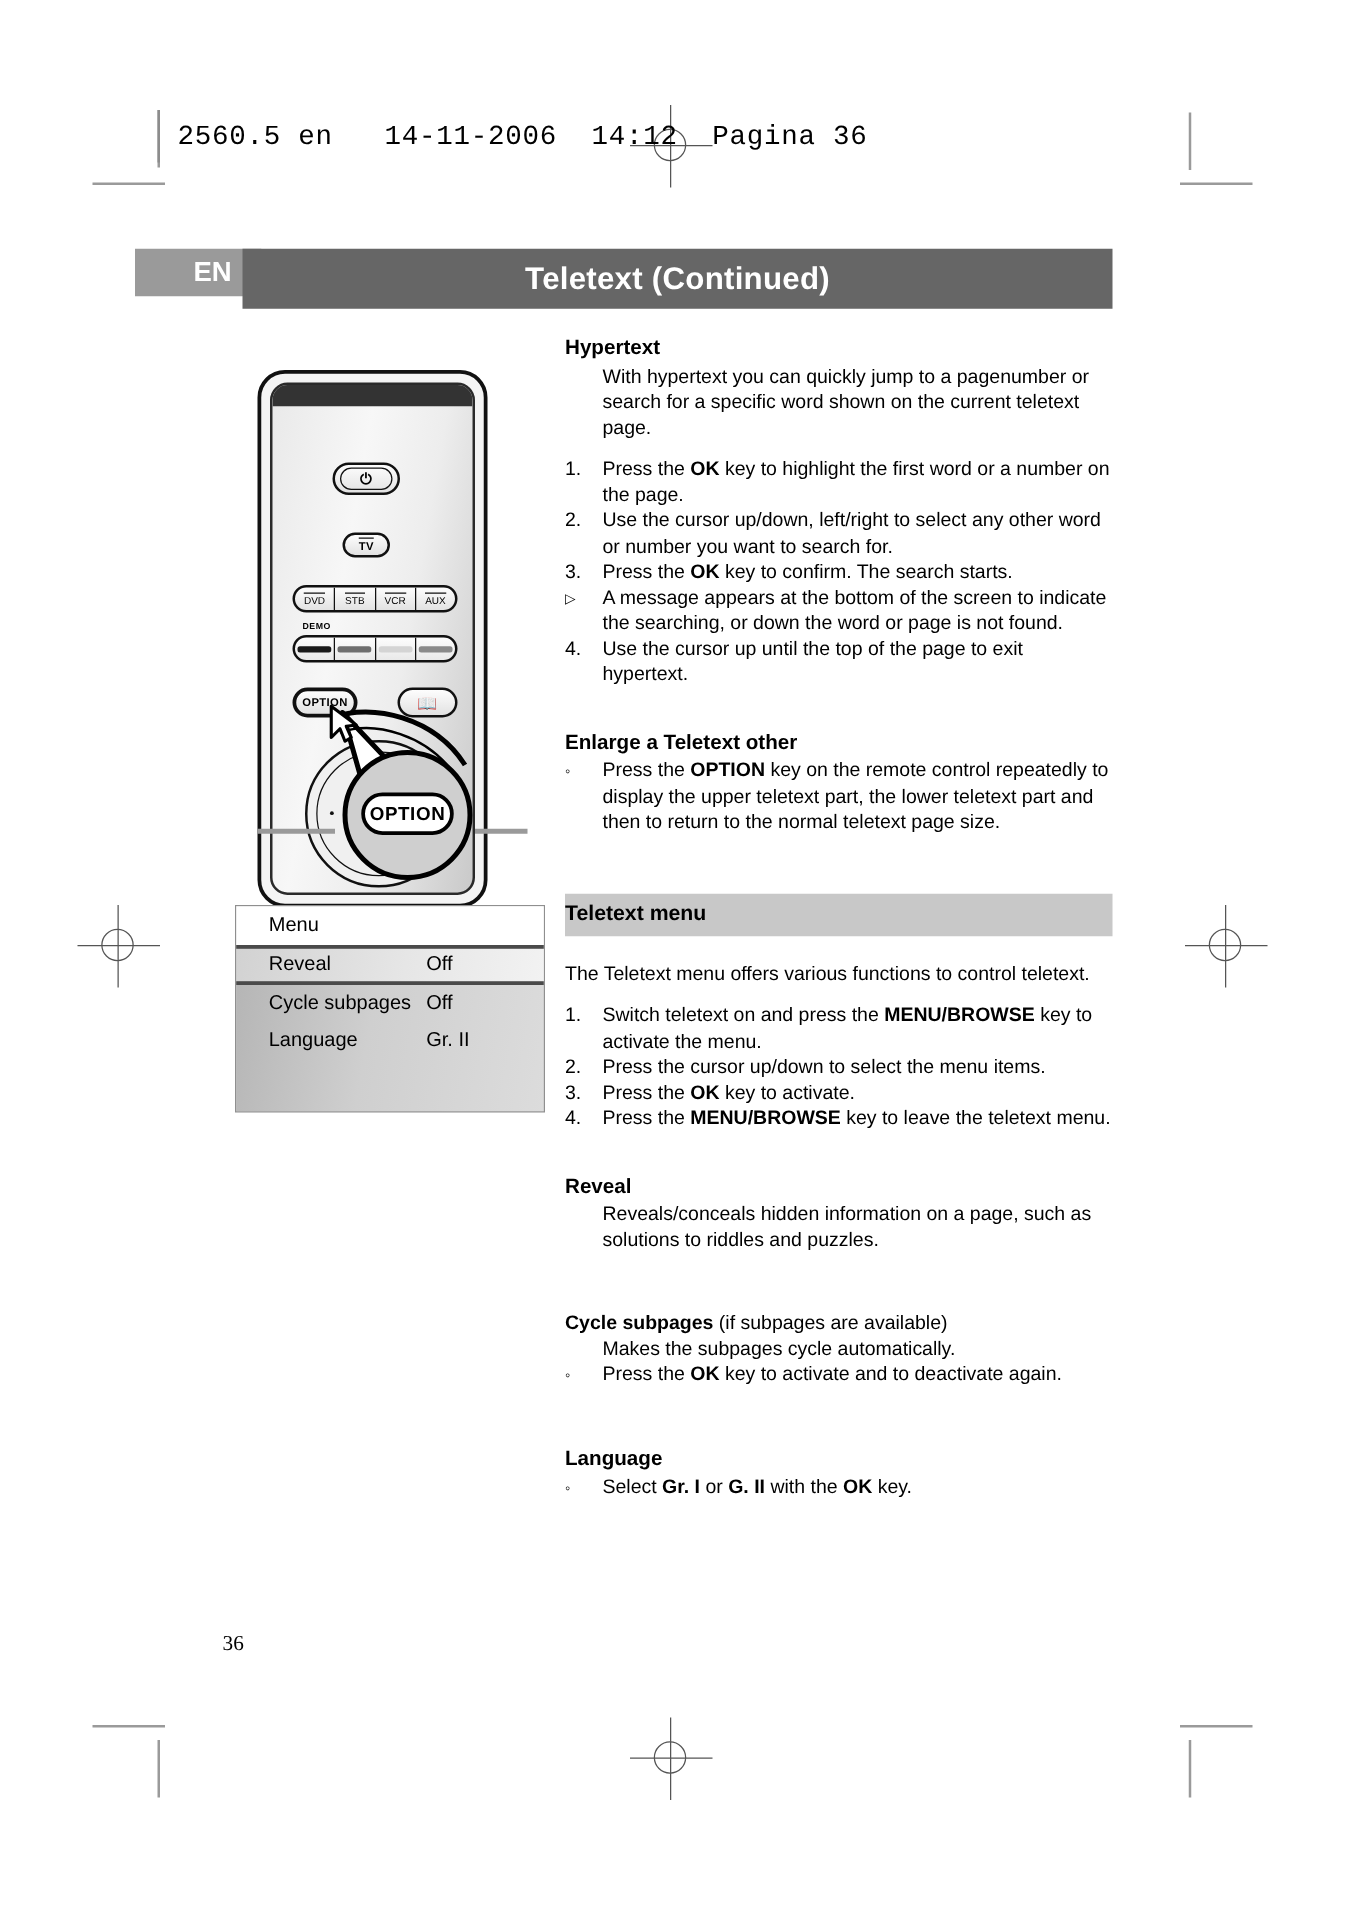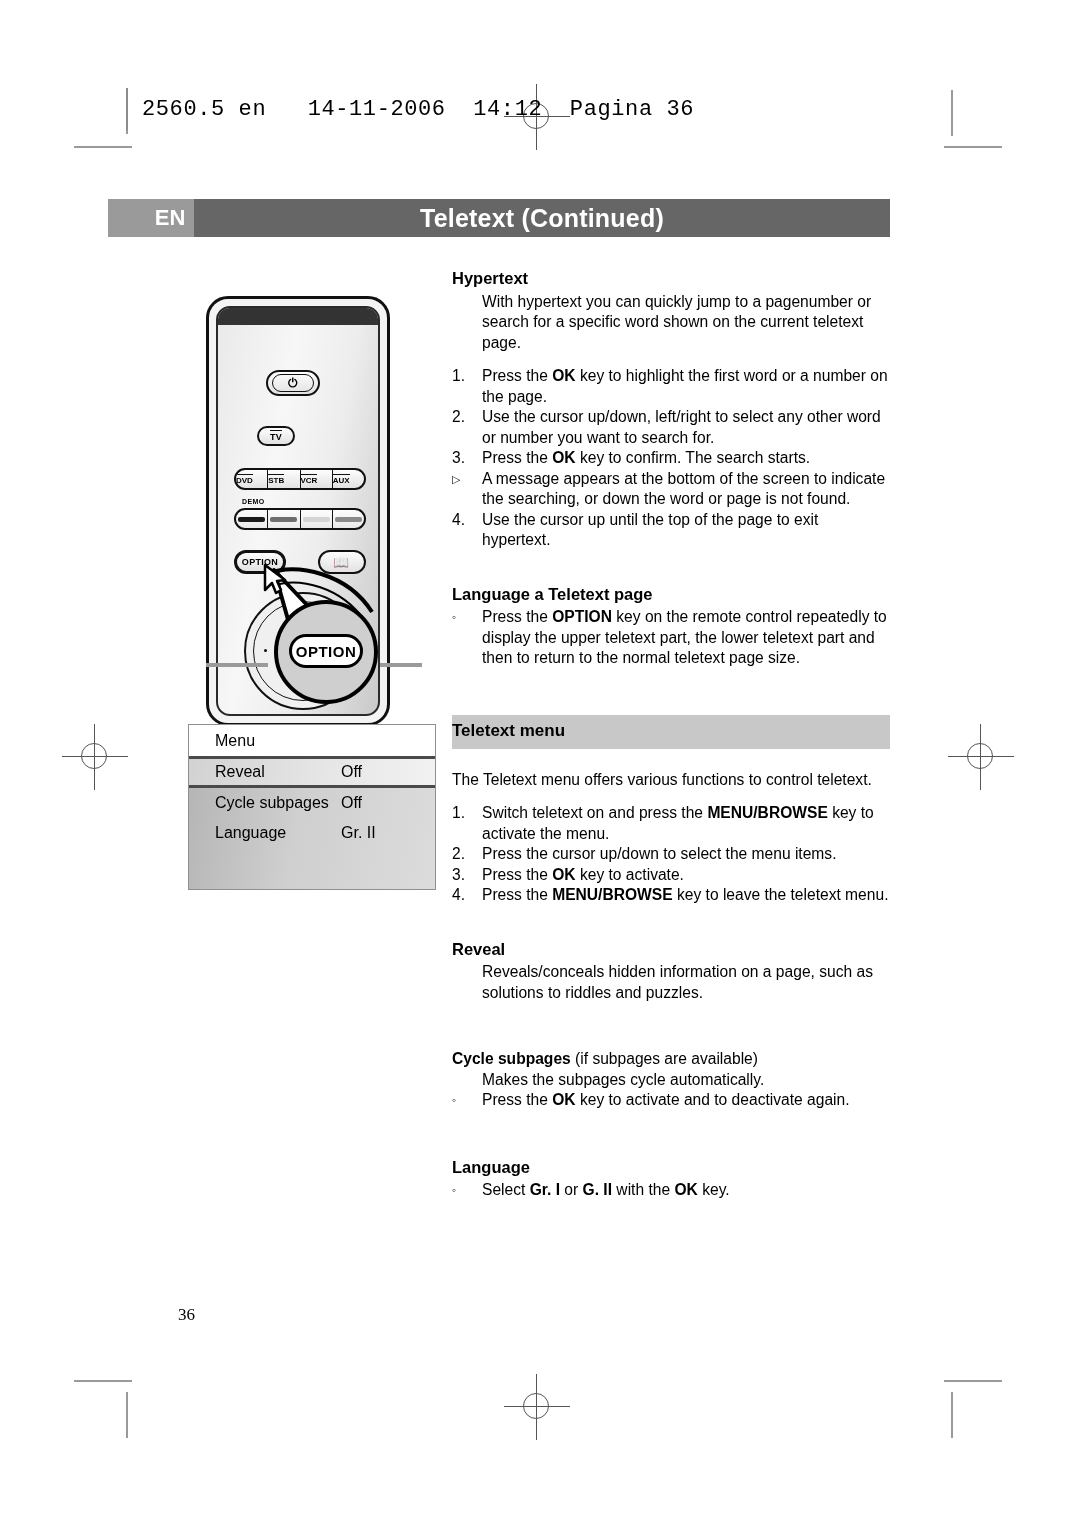--- a/index.html
+++ b/index.html
@@ -55,21 +55,21 @@
     width: 78px; height: 38px;
     background: #9a9a9a;
     color: #fff;
     font-weight: bold;
     font-size: 22px;
     display: flex; align-items: center; justify-content: center; padding-left: 23px;
   }
   .hdr-bar {
     position: absolute;
     left: 194px; top: 199px;
-    width: 696px; height: 38px;
+    width: 696px; height: 48px;
     background: #666666;
     color: #ffffff;
     display: flex; align-items: center; justify-content: center;
     font-size: 25px;
     font-weight: bold;
     letter-spacing: 0.2px;
   }
 
   
   .col-right {
@@ -166,37 +166,37 @@
     left: 48px; top: 62px; width: 54px; height: 26px;
   }
   .btn-power .inner-ring {
     width: 40px; height: 16px; border: 1.5px solid #111; border-radius: 999px;
     display: flex; align-items: center; justify-content: center;
   }
   .power-glyph {
     font-size: 12px; line-height: 1;
   }
   .btn-tv {
-    left: 39px; top: 118px; width: 38px; height: 20px; align-items: center;
+    left: 56px; top: 118px; width: 38px; height: 20px; align-items: center;
   }
   .btn-tv .uline { border-top: 1.2px solid #111; padding-top: 1px; font-size: 9px; }
   .srcrow {
     position: absolute;
     left: 16px; top: 160px;
     width: 132px; height: 22px;
     border: 2px solid #111;
     border-radius: 999px;
     background: linear-gradient(180deg,#fdfdfd,#e2e2e2);
     display: flex; box-sizing: border-box;
     overflow: hidden;
   }
   .srcrow > div {
     flex: 1;
-    display: flex; align-items: center; justify-content: flex-start;
-    font-size: 8px; font-weight: bold;
+    display: flex; align-items: center; justify-content: center;
+    font-size: 8px; font-weight: normal;
     border-right: 1.5px solid #111;
     box-sizing: border-box;
   }
   .srcrow > div:last-child { border-right: none; }
   .srcrow .uline { border-top: 1.1px solid #111; padding-top: 1px; }
 
   .demo-label {
     position: absolute;
     left: 24px; top: 190px;
     font-size: 7px;
@@ -499,21 +499,21 @@
     <span class="marker tri">▷</span>
     <span>A message appears at the bottom of the screen to indicate the searching, or down the word or page is not found.</span>
   </div>
   <div class="step">
     <span class="marker">4.</span>
     <span>Use the cursor up until the top of the page to exit hypertext.</span>
   </div>
 
   <div class="gap-lg"></div>
 
-  <div class="h-sub">Language a Teletext page</div>
+  <div class="h-sub">Enlarge a Teletext other</div>
   <div class="step">
     <span class="marker circ">◦</span>
     <span><span>Press the </span><b>OPTION</b><span> key on the remote control repeatedly to display the upper teletext part, the lower teletext part and then to return to the normal teletext page size.</span></span>
   </div>
 
   <div class="gap-lg"></div>
   <div class="gap-sm"></div>
 
   <div class="sec-bar">Teletext menu</div>
 

